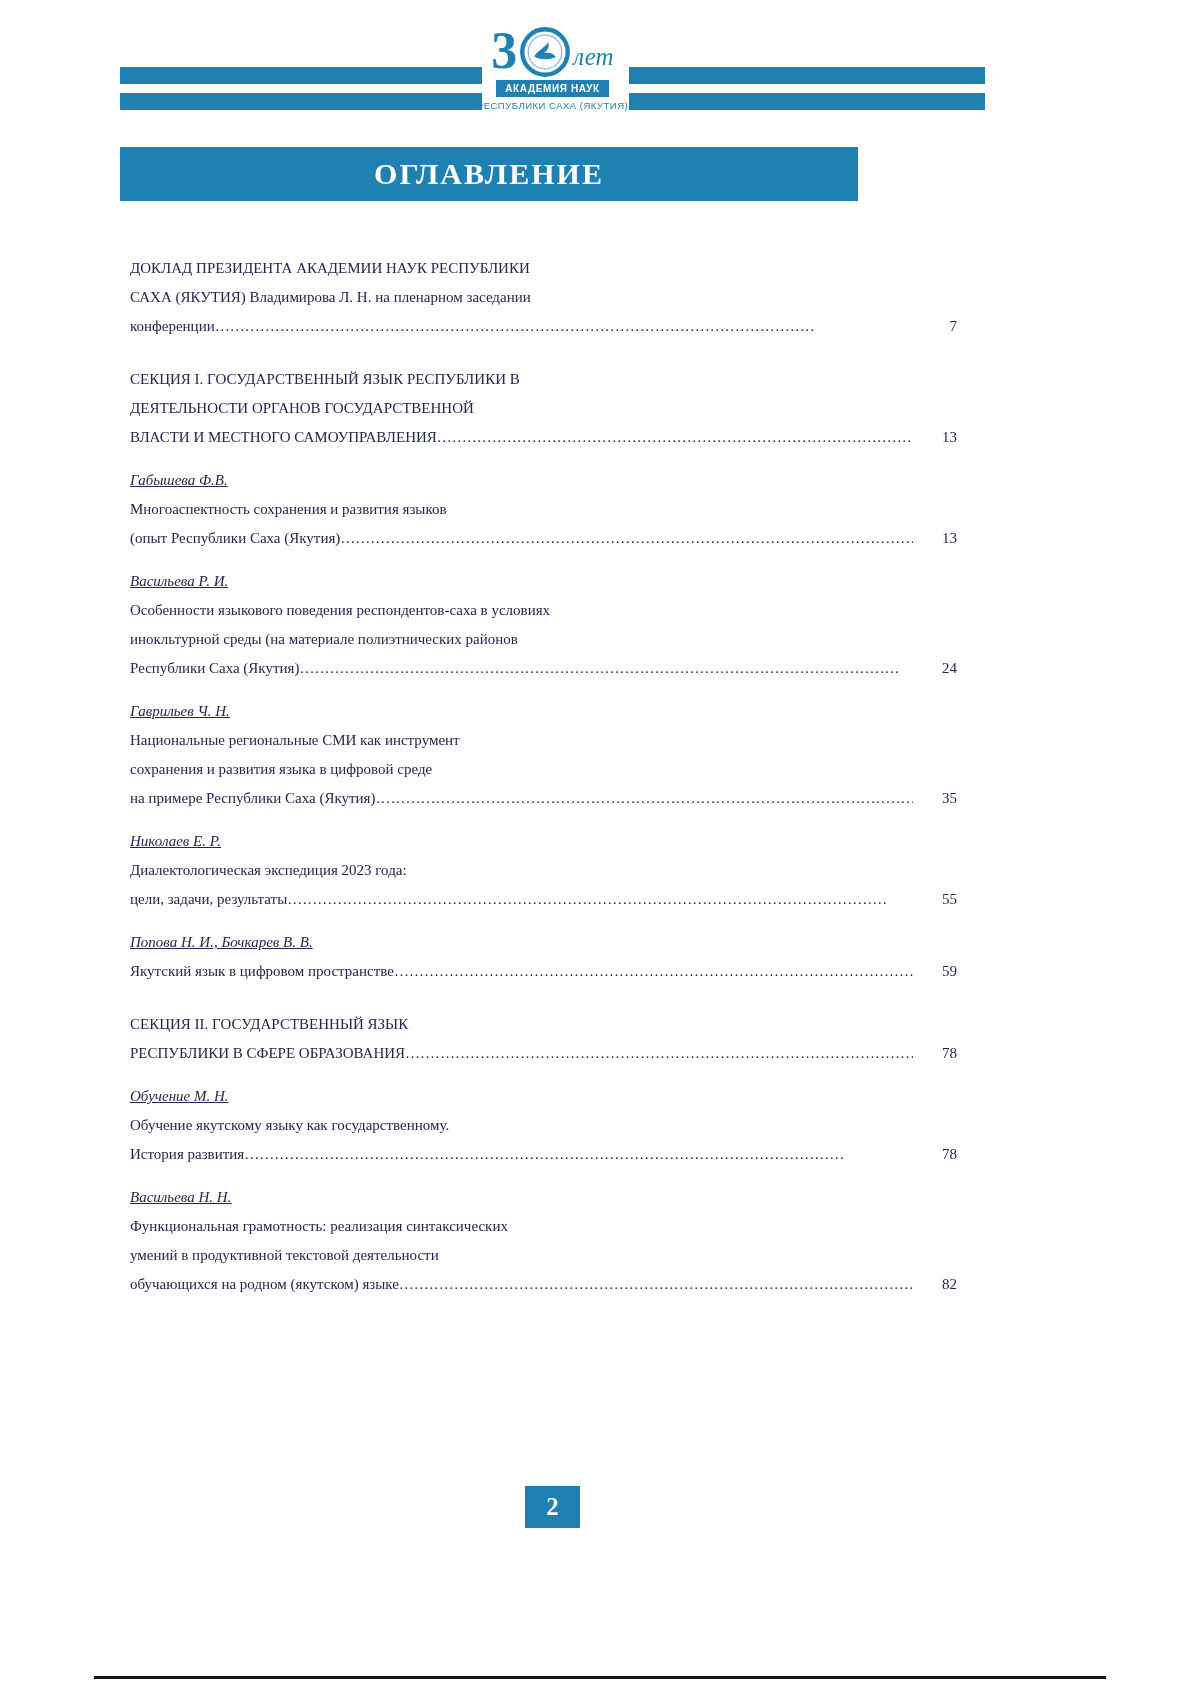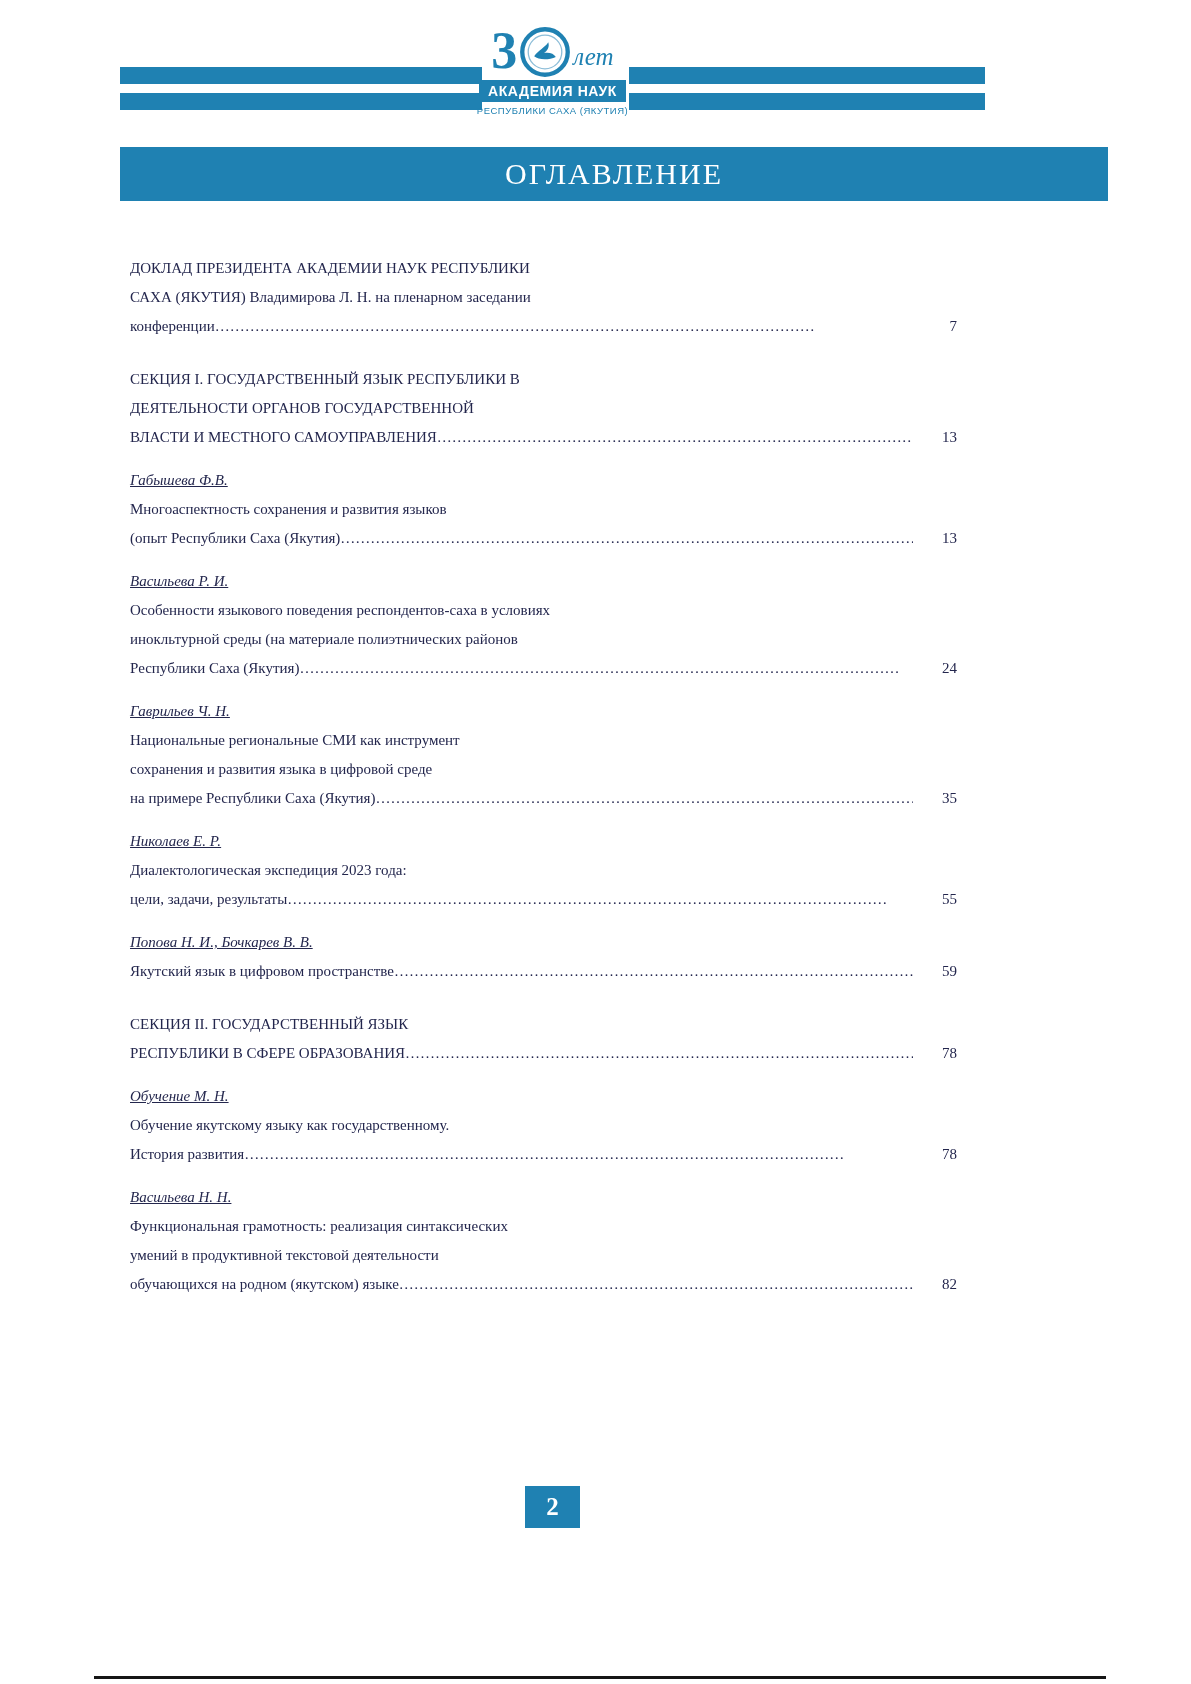--- a/index.html
+++ b/index.html
@@ -24,34 +24,34 @@
     display: flex; flex-direction: column; align-items: center;
     z-index: 2;
   }
   .logo-row { display: flex; align-items: flex-end; gap: 1px; height: 64px; }
   .logo-3 { font-size: 52px; font-weight: bold; color: #1f81b2; line-height: 58px; }
   .logo-emblem { display: inline-flex; margin: 0 1px 2px 1px; }
   .logo-let { font-size: 25px; font-style: italic; color: #1f81b2; line-height: 46px; }
   .org1 {
     background: #1f81b2; color: #ffffff;
     font-family: "Liberation Sans", sans-serif;
-    font-weight: bold; font-size: 14px; letter-spacing: 0.6px;
+    font-weight: bold; font-size: 10px; letter-spacing: 0.6px;
     padding: 3px 9px; white-space: nowrap;
   }
   .org2 {
     color: #1f81b2; font-family: "Liberation Sans", sans-serif;
     font-size: 9.5px; letter-spacing: 0.5px; margin-top: 3px; white-space: nowrap;
   }
 
   
   .title-bar {
-    position: absolute; left: 120px; top: 147px; width: 988px; height: 54px;
+    position: absolute; left: 120px; top: 147px; width: 738px; height: 54px;
     background: #1f81b2; color: #ffffff;
     display: flex; align-items: center; justify-content: center;
-    font-weight: normal; font-size: 30px; letter-spacing: 2px;
+    font-weight: bold; font-size: 30px; letter-spacing: 2px;
   }
 
   
   .toc {
     position: absolute; left: 130px; top: 254px; width: 827px;
     font-size: 15px; line-height: 29px;
   }
   .entry { margin-bottom: 14px; }
   .entry.section { margin-top: 24px; }
   .entry:first-child { margin-top: 0; }

